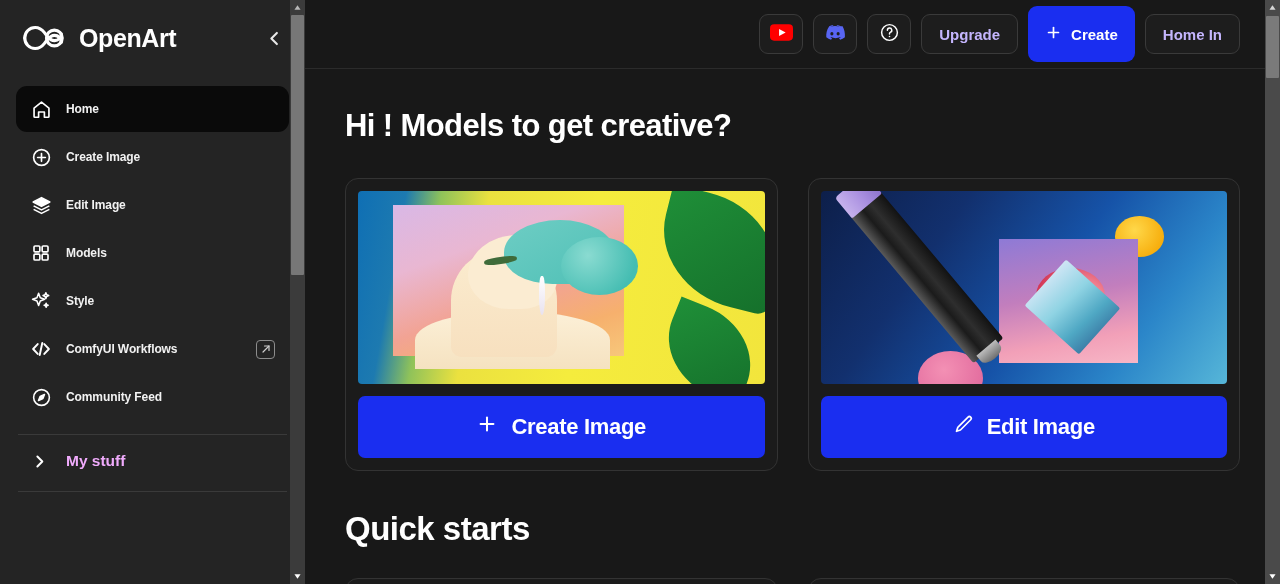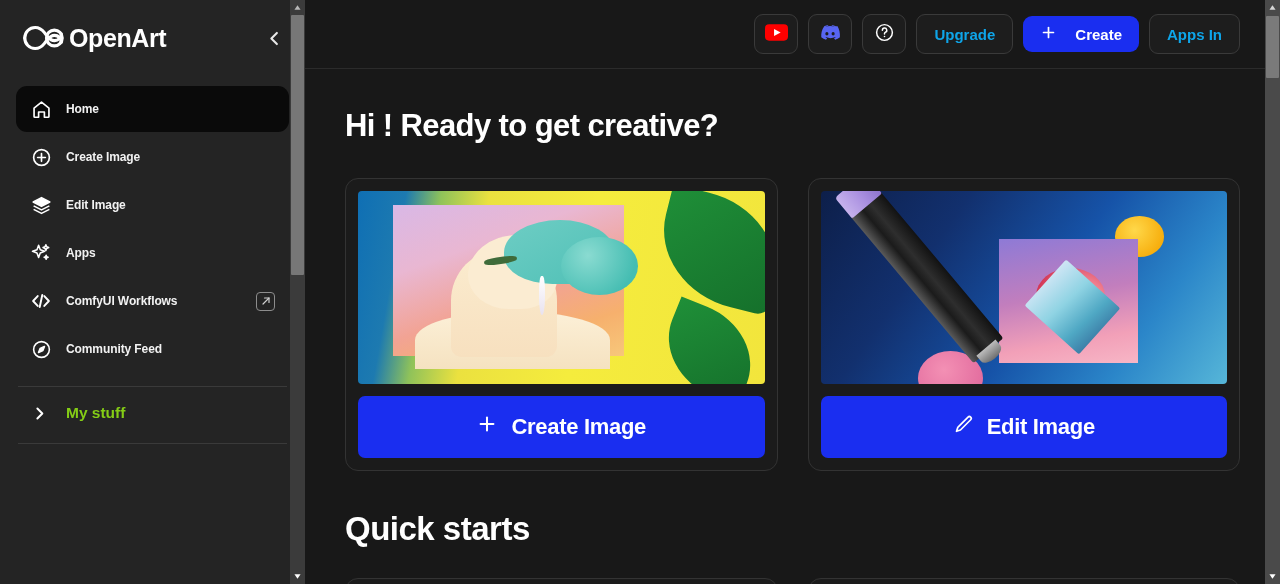--- a/index.html
+++ b/index.html
@@ -18,21 +18,21 @@
     background: #242424;
     flex: 0 0 305px;
     position: relative;
     overflow: hidden;
   }
   .sidebar-head {
     height: 76px;
     display: flex; align-items: center;
     padding: 0 18px 0 22px;
   }
-  .logo-wrap { display: flex; align-items: center; gap: 3px; flex: 1; }
+  .logo-wrap { display: flex; align-items: center; gap: 13px; flex: 1; }
   .logo-mark { width: 44px; height: 30px; display: block; }
   .logo-text { font-size: 25px; font-weight: 700; letter-spacing: -0.4px; color:#fff; }
   .collapse-btn {
     width: 26px; height: 26px;
     display: flex; align-items: center; justify-content: center;
     color: #e8e8e8;
   }
 
   .nav { padding: 10px 16px 0 16px; }
   .nav-item {
@@ -52,21 +52,21 @@
     position: absolute; right: 14px;
     width: 19px; height: 19px;
     border: 1.4px solid #8d8d8d; border-radius: 4px;
     display: flex; align-items: center; justify-content: center;
     color: #cfcfcf;
   }
   .nav-divider { height: 1px; background: #3a3a3a; margin: 14px 18px 0 18px; }
   .mystuff {
     display: flex; align-items: center; gap: 16px;
     height: 52px; padding: 0 16px 0 28px;
-    color: #84cc16;
+    color: #f0abfc;
   }
   .mystuff-label { font-size: 15.5px; font-weight: 700; }
 
   
   .sb-scroll {
     position: absolute; top: 0; right: 0; width: 15px; height: 584px;
     background: #3b3b3b;
   }
   .sb-arrow-up, .sb-arrow-dn {
     position: absolute; left: 0; width: 15px; height: 15px;
@@ -98,27 +98,27 @@
     width: 44px; height: 40px;
     border: 1px solid #3a3a3a; border-radius: 9px;
     background: #1d1d1d;
     display: flex; align-items: center; justify-content: center;
   }
   .pill-btn {
     height: 40px; padding: 0 17px;
     border: 1px solid #3a3a3a; border-radius: 9px;
     background: #1d1d1d;
     display: flex; align-items: center; justify-content: center;
-    font-size: 15px; font-weight: 700; color: #0ea5e9;
+    font-size: 15px; font-weight: 700; color: #c4b5fd;
     white-space: nowrap;
   }
   .create-btn {
-    height: 36px; padding: 0 17px;
+    height: 56px; padding: 0 17px;
     border-radius: 9px;
-    display: flex; align-items: center; justify-content: center; gap: 18px;
+    display: flex; align-items: center; justify-content: center; gap: 9px;
     font-size: 15px; font-weight: 700; color: #fff;
     white-space: nowrap;
   }
 
   .content { padding: 0 40px; position: relative; }
   .greeting {
     font-size: 31px; font-weight: 700; letter-spacing: -0.6px;
     margin-top: 39px; margin-bottom: 0;
   }
 
@@ -317,30 +317,41 @@
           <svg viewBox="0 0 24 24" width="21" height="21" fill="none" stroke="#fff" stroke-width="1.8" stroke-linejoin="round">
             <polygon points="12,3 21.5,8 12,13 2.5,8" fill="#fff" stroke="#fff"></polygon>
             <polyline points="3,12.4 12,17 21,12.4"></polyline>
             <polyline points="3,16.4 12,21 21,16.4"></polyline>
           </svg>
         </span>
         <span class="nav-label">Edit Image</span>
       </div>
 
 
+      <div class="nav-item">
+        <span class="nav-icon">
+          <svg viewBox="0 0 24 24" width="20" height="20" fill="none" stroke="#fff" stroke-width="2">
+            <rect x="3.6" y="3.6" width="7" height="7" rx="1.3"></rect>
+            <rect x="13.4" y="3.6" width="7" height="7" rx="1.3"></rect>
+            <rect x="3.6" y="13.4" width="7" height="7" rx="1.3"></rect>
+            <rect x="13.4" y="13.4" width="7" height="7" rx="1.3"></rect>
+          </svg>
+        </span>
+        <span class="nav-label">Models</span>
+      </div>
 
       <div class="nav-item">
         <span class="nav-icon">
           <svg viewBox="0 0 24 24" width="22" height="22" fill="none" stroke="#fff" stroke-width="1.7" stroke-linejoin="round">
             <path d="M9.4 3.6 11.2 8.4 16 10.2 11.2 12 9.4 16.8 7.6 12 2.8 10.2 7.6 8.4z"></path>
             <path d="M17.3 3 18.2 5.2 20.4 6.1 18.2 7 17.3 9.2 16.4 7 14.2 6.1 16.4 5.2z"></path>
             <path d="M17.6 14.4 18.2 16 19.8 16.6 18.2 17.2 17.6 18.8 17 17.2 15.4 16.6 17 16z"></path>
           </svg>
         </span>
-        <span class="nav-label">Apps</span>
+        <span class="nav-label">Style</span>
       </div>
 
       <div class="nav-item">
         <span class="nav-icon">
           <svg viewBox="0 0 24 24" width="22" height="22" fill="none" stroke="#fff" stroke-width="2.1" stroke-linecap="round" stroke-linejoin="round">
             <polyline points="8.4 6.6 3.4 12 8.4 17.4"></polyline>
             <polyline points="15.6 6.6 20.6 12 15.6 17.4"></polyline>
             <line x1="13.4" y1="5.4" x2="10.6" y2="18.6"></line>
           </svg>
         </span>
@@ -425,26 +436,26 @@
       <div class="pill-btn">Upgrade</div>
       <div class="create-btn" style="background:#1a2ef0;">
         <span>
           <svg viewBox="0 0 24 24" width="17" height="17" fill="none" stroke="#fff" stroke-width="2.4" stroke-linecap="round">
               <line x1="12" y1="5" x2="12" y2="19"></line>
               <line x1="5" y1="12" x2="19" y2="12"></line>
             </svg>
         </span>
         <span>Create</span>
       </div>
-      <div class="pill-btn">Apps In</div>
+      <div class="pill-btn">Home In</div>
     </div>
 
     <div class="content">
 
-      <h1 class="greeting">Hi ! Ready to get creative?</h1>
+      <h1 class="greeting">Hi ! Models to get creative?</h1>
 
       <div class="card-row">
 
         <div class="card">
           <div class="card-art">
             <div class="artA">
               <div class="frame"></div>
               <div class="shoulder"></div>
               <div class="neck"></div>
               <div class="face"></div>

